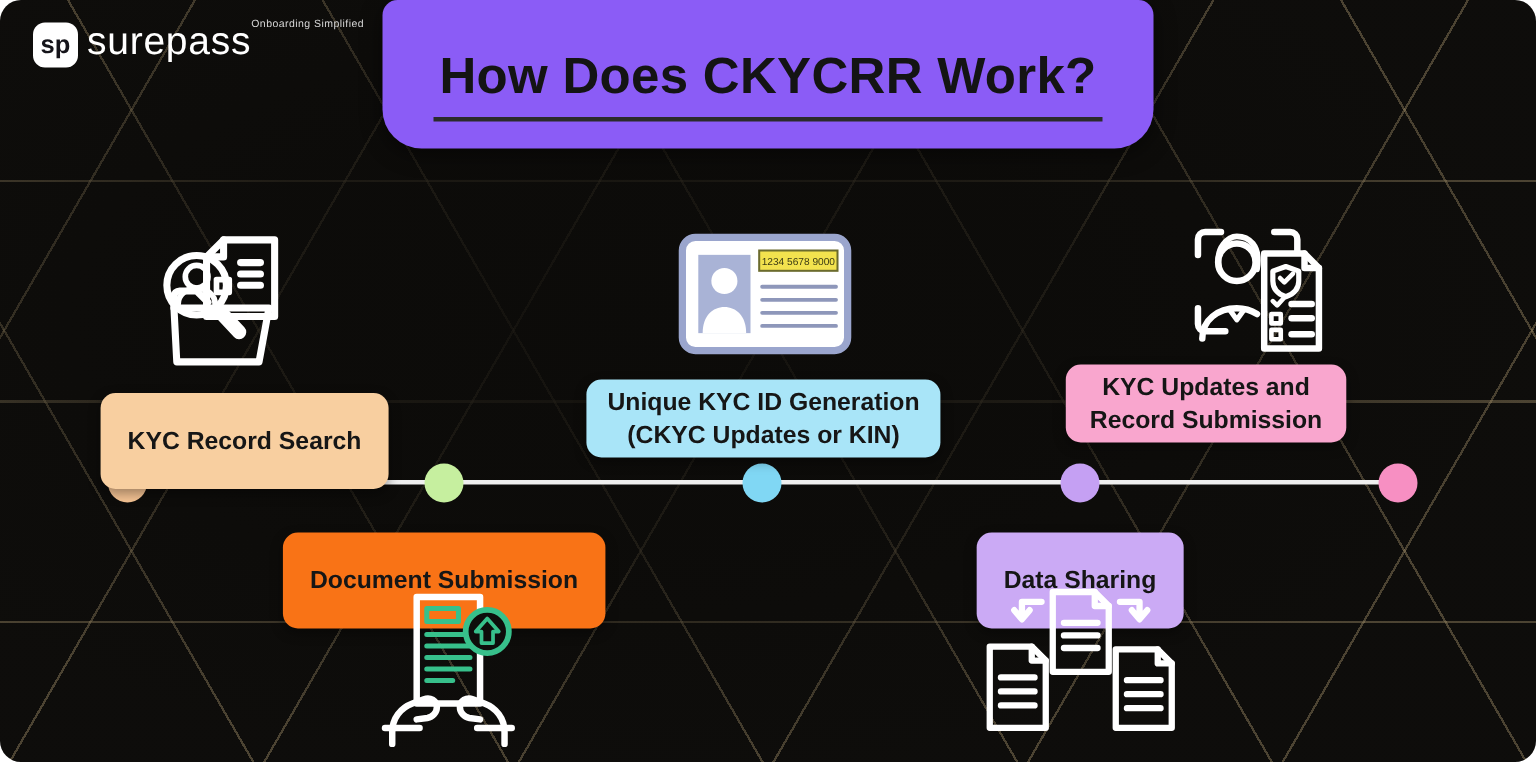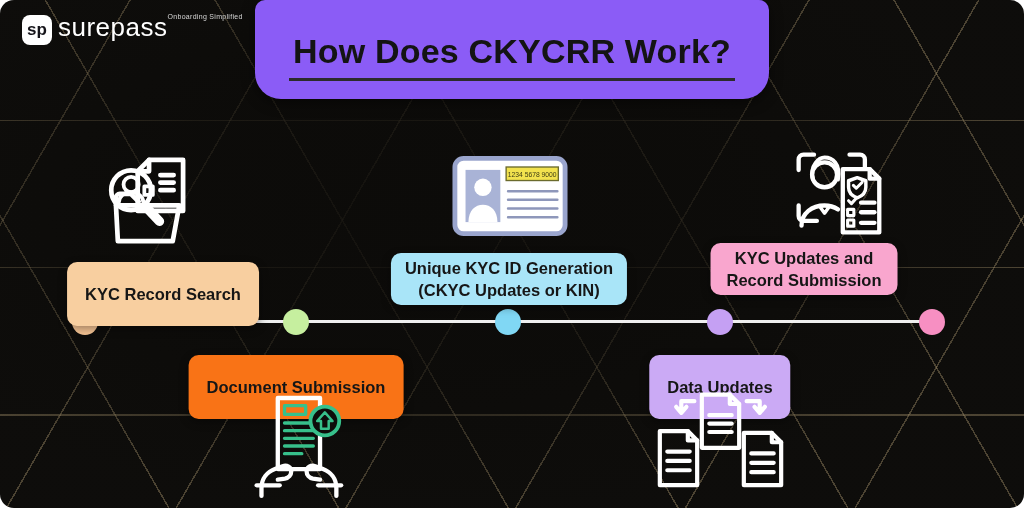--- a/index.html
+++ b/index.html
@@ -95,21 +95,21 @@
   <div class="dot dot-3"></div>
   <div class="dot dot-4"></div>
   <div class="dot dot-5"></div>
 
   <div class="step-label label-1">KYC Record Search</div>
   <div class="step-label label-2">Document Submission</div>
   <div class="step-label label-3">
     <div>Unique KYC ID Generation</div>
     <div>(CKYC Updates or KIN)</div>
   </div>
-  <div class="step-label label-4">Data Updates</div>
+  <div class="step-label label-4">Data Sharing</div>
   <div class="step-label label-5">
     <div>KYC Updates and</div>
     <div>Record Submission</div>
   </div>
 
   <div class="icon-wrap icon-1">
     <svg viewBox="0 0 110 105" fill="none" stroke="#ffffff" stroke-width="5" stroke-linecap="round" stroke-linejoin="round">
       <path d="M54,8 H90 V62 H42 V20 Z"></path>
       <path d="M54,8 V20 H42"></path>
       <path d="M66,24 H80 M66,32 H80 M66,40 H80"></path>

